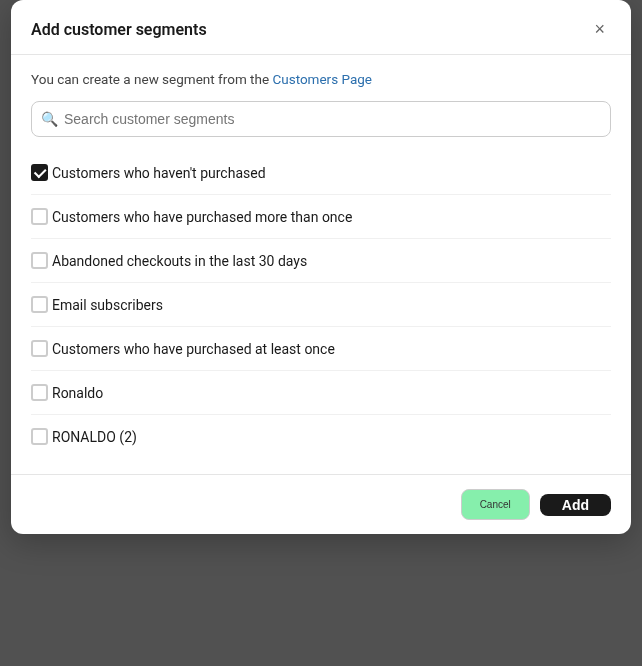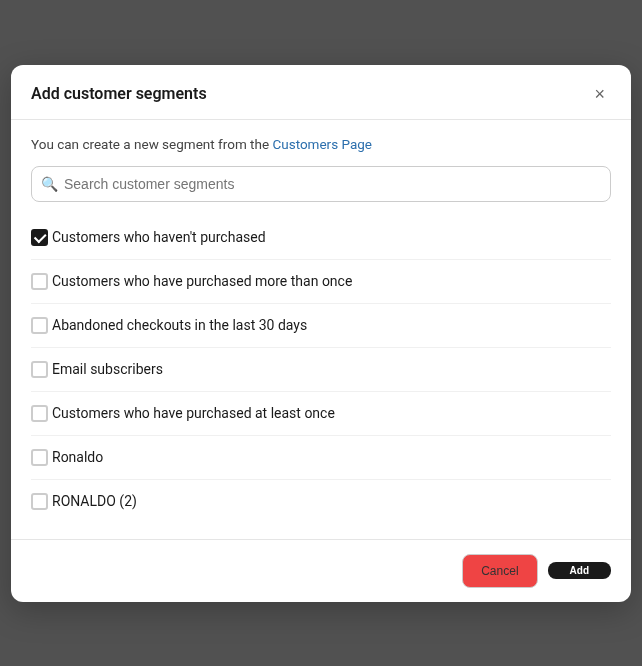--- a/index.html
+++ b/index.html
@@ -17,21 +17,21 @@
       width: 642px;
       height: 666px;
       overflow: hidden;
     }
 
     .overlay {
       position: absolute;
       inset: 0;
       background: rgba(0,0,0,0.4);
       display: flex;
-      align-items: center;
+      align-items: flex-start;
       justify-content: center;
     }
 
     .modal {
       background: #fff;
       border-radius: 12px;
       width: 620px;
       max-height: 640px;
       display: flex;
       flex-direction: column;
@@ -161,36 +161,36 @@
     .modal-footer {
       display: flex;
       align-items: center;
       justify-content: flex-end;
       gap: 10px;
       padding: 14px 20px;
       border-top: 1px solid #e5e5e5;
     }
 
     .btn-cancel {
-      background: #ef4444;
+      background: #86efac;
       border: 1.5px solid #ccc;
       border-radius: 8px;
       padding: 9px 18px;
-      font-size: 12px;
+      font-size: 10px;
       font-weight: 500;
       color: #333;
       cursor: pointer;
     }
 
     .btn-add {
       background: #1a1a1a;
       border: none;
       border-radius: 8px;
       padding: 3px 22px;
-      font-size: 10px;
+      font-size: 14px;
       font-weight: 600;
       color: #fff;
       cursor: pointer;
     }
   </style>
 </head>
 <body>
 
 <div class="overlay">
   <div class="modal">

